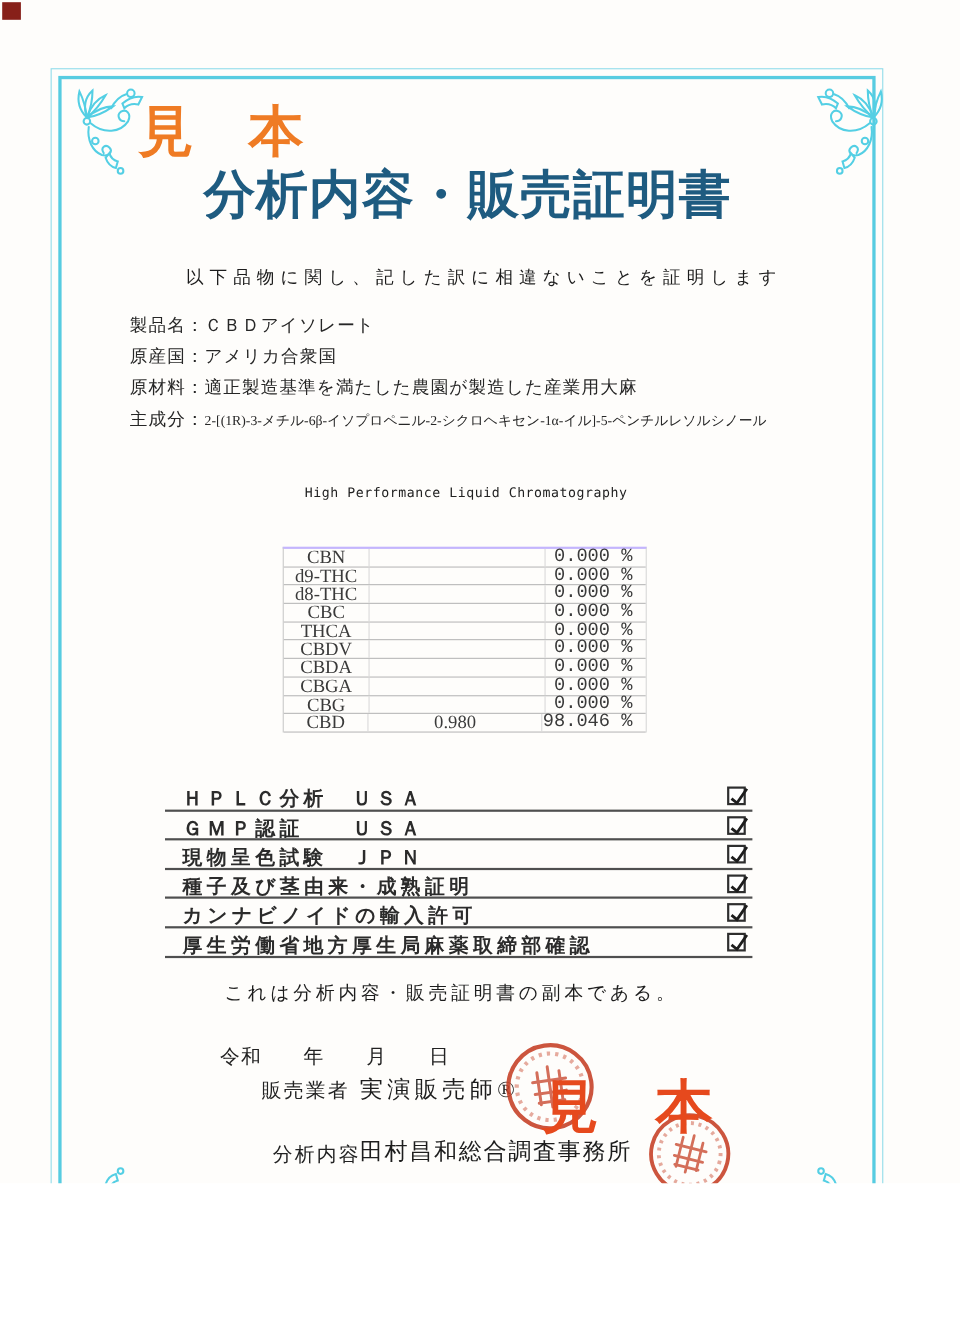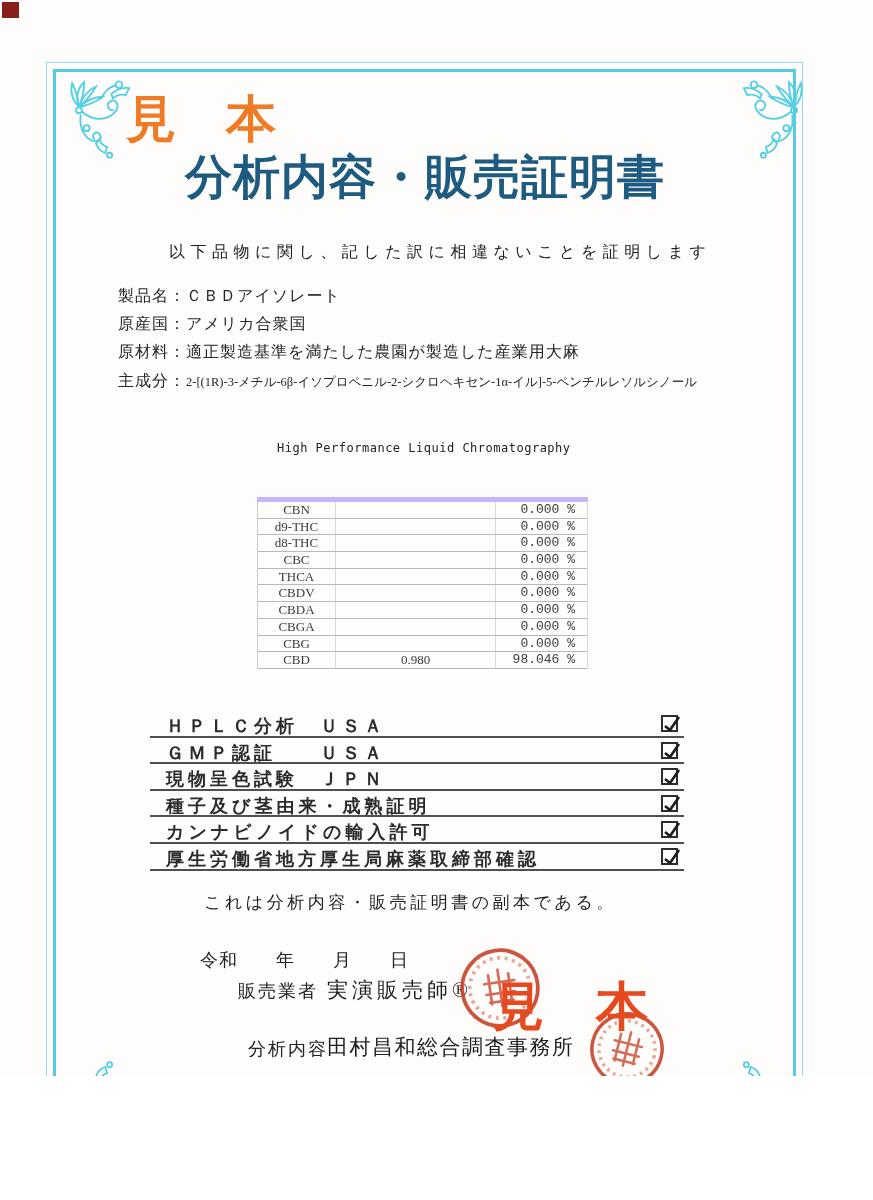--- a/index.html
+++ b/index.html
@@ -39,22 +39,22 @@
   .field .f-value.small { font-size:12.5px; letter-spacing:0; }
 
   .hplc {
     left:277px; top:441px; font-size:12px; letter-spacing:0.5px;
     font-family:"DejaVu Sans Mono","Liberation Mono",monospace; color:#222;
   }
 
   
   .rtable {
     left:257px; top:497px; width:331px;
-    border-top:5px solid #c4b5fd; border-left:1px solid #c9c9c9; border-right:1px solid #d8d8d8;
-    font-size:13px; color:#3a3a3a;
+    border-top:2px solid #c4b5fd; border-left:1px solid #c9c9c9; border-right:1px solid #d8d8d8;
+    font-size:17px; color:#3a3a3a;
   }
   .trow { display:flex; height:16.7px; line-height:16.5px; border-bottom:1px solid #b9b9b9; }
   .trow .c1 { width:78px;  text-align:center; border-right:1px solid #dadada; }
   .trow .c2 { width:160px; text-align:center; border-right:1px solid #dadada; }
   .trow .c3 { flex:1; text-align:right; padding-right:12px;font-family:Liberation Mono, monospace; }
 
   
   .checklist { left:150px; top:711px; width:534px; font-family:Liberation Serif, serif; }
   .check-item { position:relative; height:26.6px; border-bottom:2px solid #4f4f4f; }
   .ck-label {

